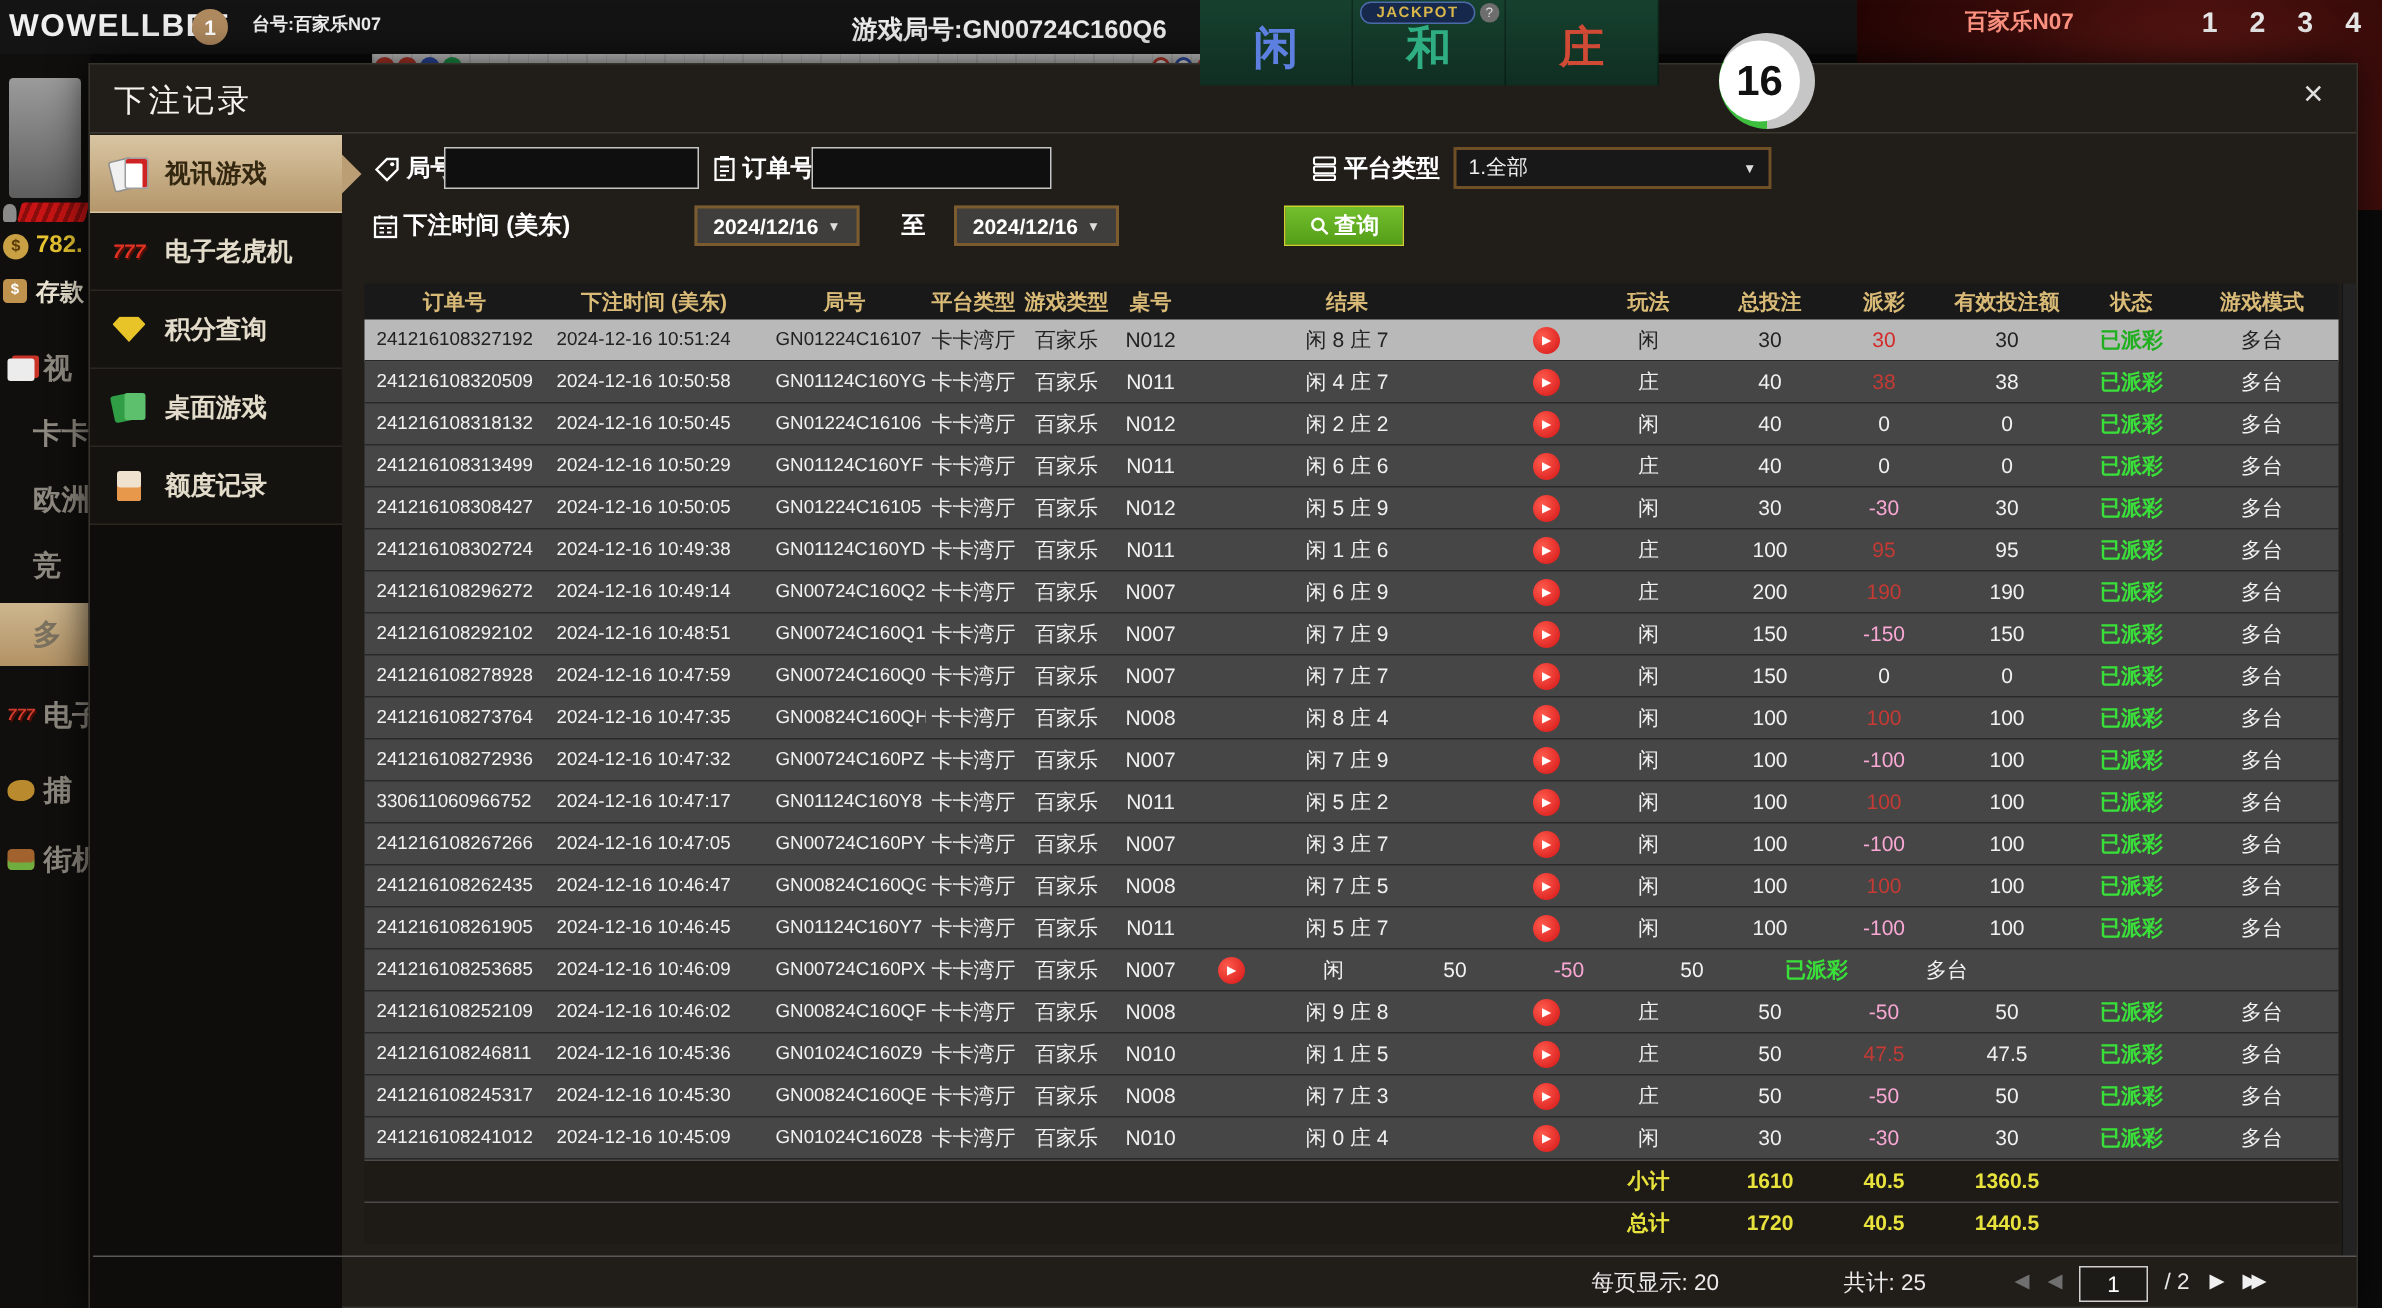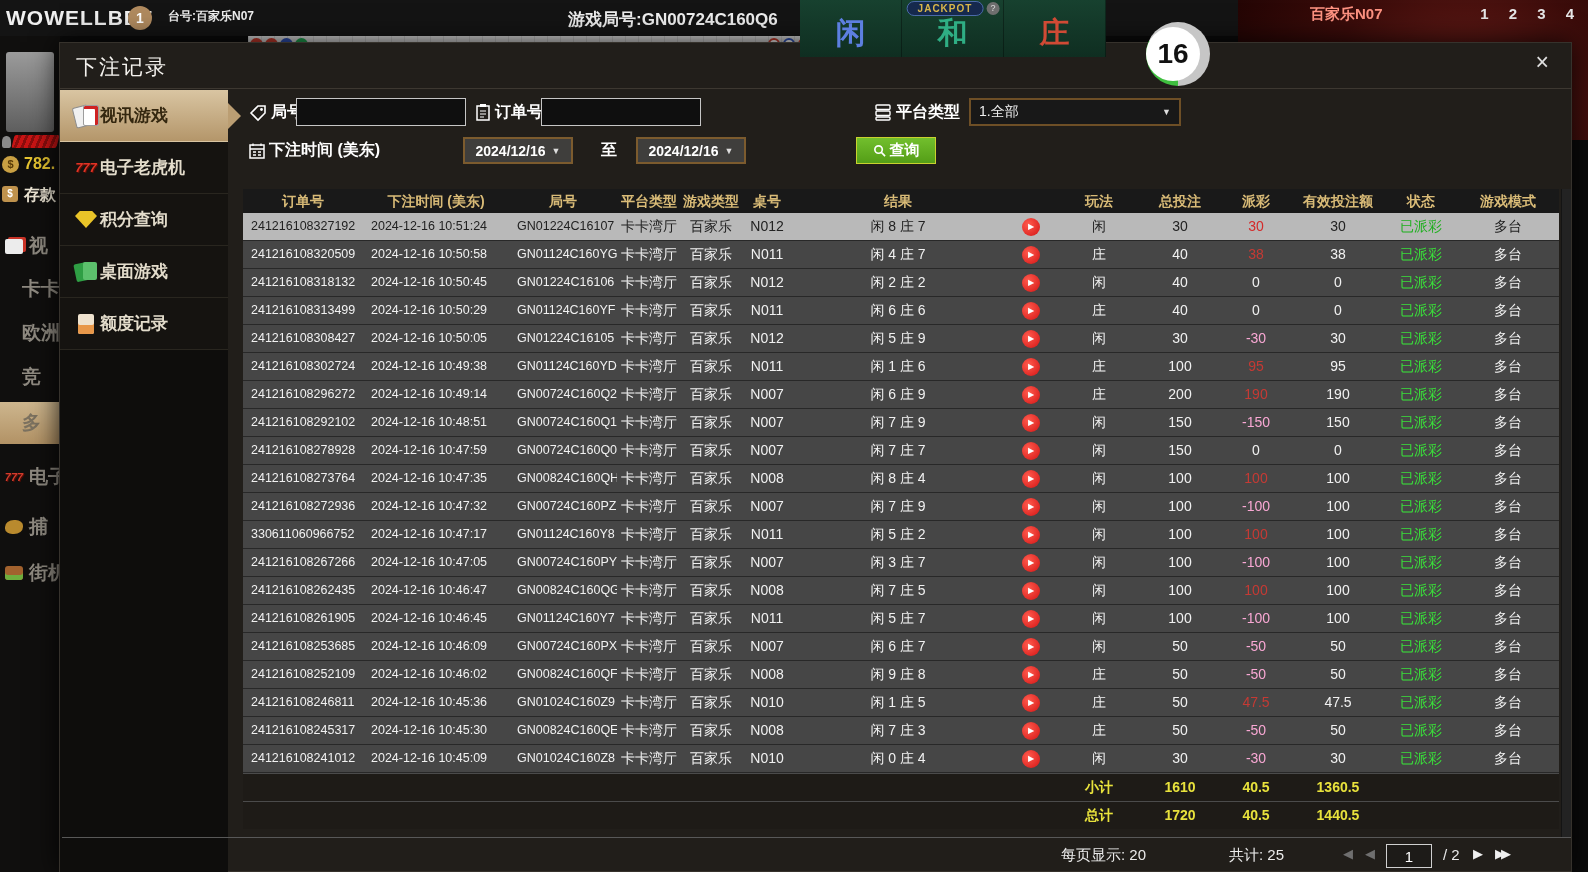--- a/index.html
+++ b/index.html
@@ -27,21 +27,21 @@
   .bet-area.player{color:#5d7fe0}.bet-area.tie{color:#2fae84}.bet-area.banker{color:#d04a35}
   .jackpot-wrap{position:absolute;left:50%;top:1px;transform:translateX(-50%);display:flex;align-items:center;gap:3px}
   .jackpot{background:#16294d;border:1px solid #4a6aa8;border-radius:9px;color:#d8b64a;font-size:10px;font-weight:bold;padding:1px 10px;letter-spacing:1px}
   .jackpot-help{width:13px;height:13px;border-radius:50%;background:#6e6e6e;color:#ddd;font-size:9px;text-align:center;line-height:13px}
 
   .timer{position:absolute;left:1146px;top:22px;width:64px;height:64px;border-radius:50%;background:conic-gradient(from 180deg,#3fbf3f 0 115deg,#c6c6c6 115deg 360deg);z-index:30;display:flex;align-items:center;justify-content:flex-start}
   .timer-inner{width:54px;height:54px;border-radius:50%;background:#fff;color:#111;font-size:28px;font-weight:bold;display:flex;align-items:center;justify-content:center}
 
   .video{position:absolute;left:1238px;top:0;width:350px;height:140px;z-index:2;background:radial-gradient(circle at 65% 75%,#6e1f1a,#3c0c0a 55%,#240504)}
   .video-title{position:absolute;left:72px;top:5px;color:#ff9382;font-size:15px;font-weight:bold}
-  .video-nums{position:absolute;right:6px;top:5px;color:#e8e8e8;font-size:15px;font-weight:bold;letter-spacing:8px}
+  .video-nums{position:absolute;right:6px;top:5px;color:#e8e8e8;font-size:19px;font-weight:bold;letter-spacing:8px}
 
   .left-rail{position:absolute;left:0;top:36px;width:60px;height:836px;background:#100f0e;z-index:1}
   .avatar{position:absolute;left:6px;top:16px;width:48px;height:80px;background:linear-gradient(#9b9b9b,#5e5e5e);border-radius:3px}
   .person-icon{position:absolute;left:2px;top:100px;width:9px;height:12px;background:#8a8a8a;border-radius:45% 45% 20% 20%}
   .scribble{position:absolute;left:13px;top:99px;width:45px;height:13px;background:repeating-linear-gradient(100deg,#c81414 0 4px,#8a0d0d 4px 7px);transform:skewX(-14deg);border-radius:2px}
   .money-icon{position:absolute;left:2px;top:120px;width:17px;height:17px;border-radius:50%;background:#c9a043;color:#5a3c08;font-size:11px;font-weight:bold;text-align:center;line-height:17px}
   .balance-text{position:absolute;left:24px;top:119px;color:#e7c531;font-weight:bold;font-size:16px}
   .deposit-icon{position:absolute;left:2px;top:150px;width:16px;height:16px;background:#bf924d;border-radius:3px;color:#fff;font-size:10px;line-height:16px;text-align:center;font-weight:bold}
   .deposit-text{position:absolute;left:24px;top:149px;color:#ece5d4;font-weight:bold;font-size:16px}
   .rail-item{position:absolute;left:0;width:60px;height:42px;display:flex;align-items:center}
@@ -55,21 +55,21 @@
   .fish-icon{width:18px;height:14px;background:#b98a2e;border-radius:50% 40% 50% 40%}
   .arcade-icon{width:18px;height:14px;background:#a2622e;border-radius:3px;box-shadow:inset 0 -5px 0 #6fae3e}
 
   
   .modal{position:absolute;left:59px;top:42px;width:1513px;height:830px;background:#211e1a;z-index:20;box-shadow:0 0 26px rgba(0,0,0,.85);border:1px solid #36322c}
   .modal-head{position:absolute;left:0;top:0;width:100%;height:46px;border-bottom:1px solid #3d3831}
   .modal-title{position:absolute;left:16px;top:10px;font-size:21px;color:#f5f3ef;letter-spacing:2px}
   .modal-close{position:absolute;right:22px;top:8px;font-size:23px;color:#e0e0e0;cursor:pointer;line-height:1}
 
   .modal-sidebar{position:absolute;left:0;top:47px;width:168px;height:783px;background:#0e0d0c}
-  .sb-item{position:relative;height:52px;display:flex;align-items:center;padding-left:12px;border-bottom:1px solid #29261f;color:#e3dccb;font-size:17px;font-weight:bold;background:#151310;cursor:pointer}
+  .sb-item{position:relative;height:52px;display:flex;align-items:center;gap:10px;padding-left:12px;border-bottom:1px solid #29261f;color:#e3dccb;font-size:17px;font-weight:bold;background:#151310;cursor:pointer}
   .sb-item.active{background:linear-gradient(180deg,#d9c5a2,#b4966a);color:#34270f;border-bottom-color:transparent}
   .sb-item.active::after{content:"";position:absolute;right:-13px;top:50%;margin-top:-13px;border-left:13px solid #bb9e73;border-top:13px solid transparent;border-bottom:13px solid transparent}
   .sb-icon{width:28px;height:26px;flex:none;position:relative;display:inline-flex;align-items:center;justify-content:center}
   .cards-icon::before{content:"";position:absolute;width:14px;height:19px;background:#f0f0f0;border:1px solid #8d8d8d;border-radius:2px;transform:rotate(-14deg);left:2px;top:3px}
   .cards-icon::after{content:"";position:absolute;width:14px;height:19px;background:#fff;border:1px solid #9d9d9d;border-radius:2px;left:11px;top:2px;box-shadow:inset -3px 3px 0 #cf2222}
   .slots-icon{color:#e03325;font-weight:bold;font-style:italic;font-size:13px;text-shadow:1px 1px 0 #5c0e05}
   .tablegames-icon::before{content:"";position:absolute;width:14px;height:18px;background:#2f9e44;border-radius:2px;transform:rotate(-12deg);left:3px;top:4px}
   .tablegames-icon::after{content:"";position:absolute;width:14px;height:18px;background:#5cc06c;border-radius:2px;left:11px;top:3px}
   .points-icon::before{content:"";width:22px;height:17px;background:#e9c428;clip-path:polygon(22% 0,78% 0,100% 30%,50% 100%,0 30%);display:block}
   .records-icon::before{content:"";width:16px;height:20px;background:#efe3cf;border-radius:2px;display:block;box-shadow:inset 0 -9px 0 #e8984a}
@@ -87,21 +87,21 @@
   .hcell{flex:none;line-height:24px;text-align:center;color:#d9bb77;font-weight:bold;font-size:14px;white-space:nowrap}
   .tbody{position:absolute;left:183px;top:170px;width:1316px}
   .trow{display:flex;height:28px;background:#464646;border-bottom:1px solid #282828}
   .trow.selected{background:#b9b9b9}
   .tcell{flex:none;line-height:27px;text-align:center;color:#f1f1f1;font-size:14px;white-space:nowrap;overflow:hidden}
   .trow.selected .tcell{color:#222}
   .c0{width:120px}.c1{width:146px}.c2{width:108px}.c3{width:64px}.c4{width:60px}.c5{width:52px}.c6{width:210px}.c7{width:56px}.c8{width:80px}.c9{width:82px}.c10{width:70px}.c11{width:94px}.c12{width:72px}.c13{width:102px}
   .tcell.c0,.tcell.c1,.tcell.c2{text-align:left;padding-left:8px;font-size:12.5px}
   .tcell.pos{color:#c53a34}.tcell.neg{color:#f9a8d4}
   .trow.selected .tcell.pos{color:#d42a2a}
-  .tcell.st{color:#3ae03a;font-weight:normal}
+  .tcell.st{color:#3ae03a;font-weight:bold}
   .trow.selected .tcell.st{color:#1faf1f}
   .play-btn{display:inline-block;width:18px;height:18px;border-radius:50%;background:radial-gradient(circle at 35% 35%,#ff5a4d,#d31414);color:#fff;font-size:8px;line-height:18px;text-align:center;vertical-align:middle;cursor:pointer}
   .trow.sum{background:#1e1b17;border-top:1px solid #4b4b4b;border-bottom:none}
   .trow.sum .tcell{color:#e8e23c;font-weight:bold}
   .scroll-track{position:absolute;left:1501px;top:146px;width:10px;height:648px;background:#232323;border-left:1px solid #141414}
 
   .modal-footer{position:absolute;left:2px;top:794px;width:1509px;height:36px;border-top:1px solid #585858}
   .pg-text{position:absolute;top:8px;color:#eaeaea;font-size:15px;white-space:nowrap}
   .pg-arrow{position:absolute;top:8px;font-size:13px;color:#f0f0f0;cursor:pointer}
   .pg-arrow.dim{color:#6f6f6f}
@@ -534,21 +534,20 @@
           <span class="tcell c12 st">已派彩</span>
           <span class="tcell c13">多台</span>
         </div>
         <div class="trow">
           <span class="tcell c0">241216108253685</span>
           <span class="tcell c1">2024-12-16 10:46:09</span>
           <span class="tcell c2">GN00724C160PX</span>
           <span class="tcell c3">卡卡湾厅</span>
           <span class="tcell c4">百家乐</span>
           <span class="tcell c5">N007</span>
-          <span class="tcell c6">闲 6 庄 7</span>
           <span class="tcell c7"><span class="play-btn">▶</span></span>
           <span class="tcell c8">闲</span>
           <span class="tcell c9">50</span>
           <span class="tcell c10 neg">-50</span>
           <span class="tcell c11">50</span>
           <span class="tcell c12 st">已派彩</span>
           <span class="tcell c13">多台</span>
         </div>
         <div class="trow">
           <span class="tcell c0">241216108252109</span>

